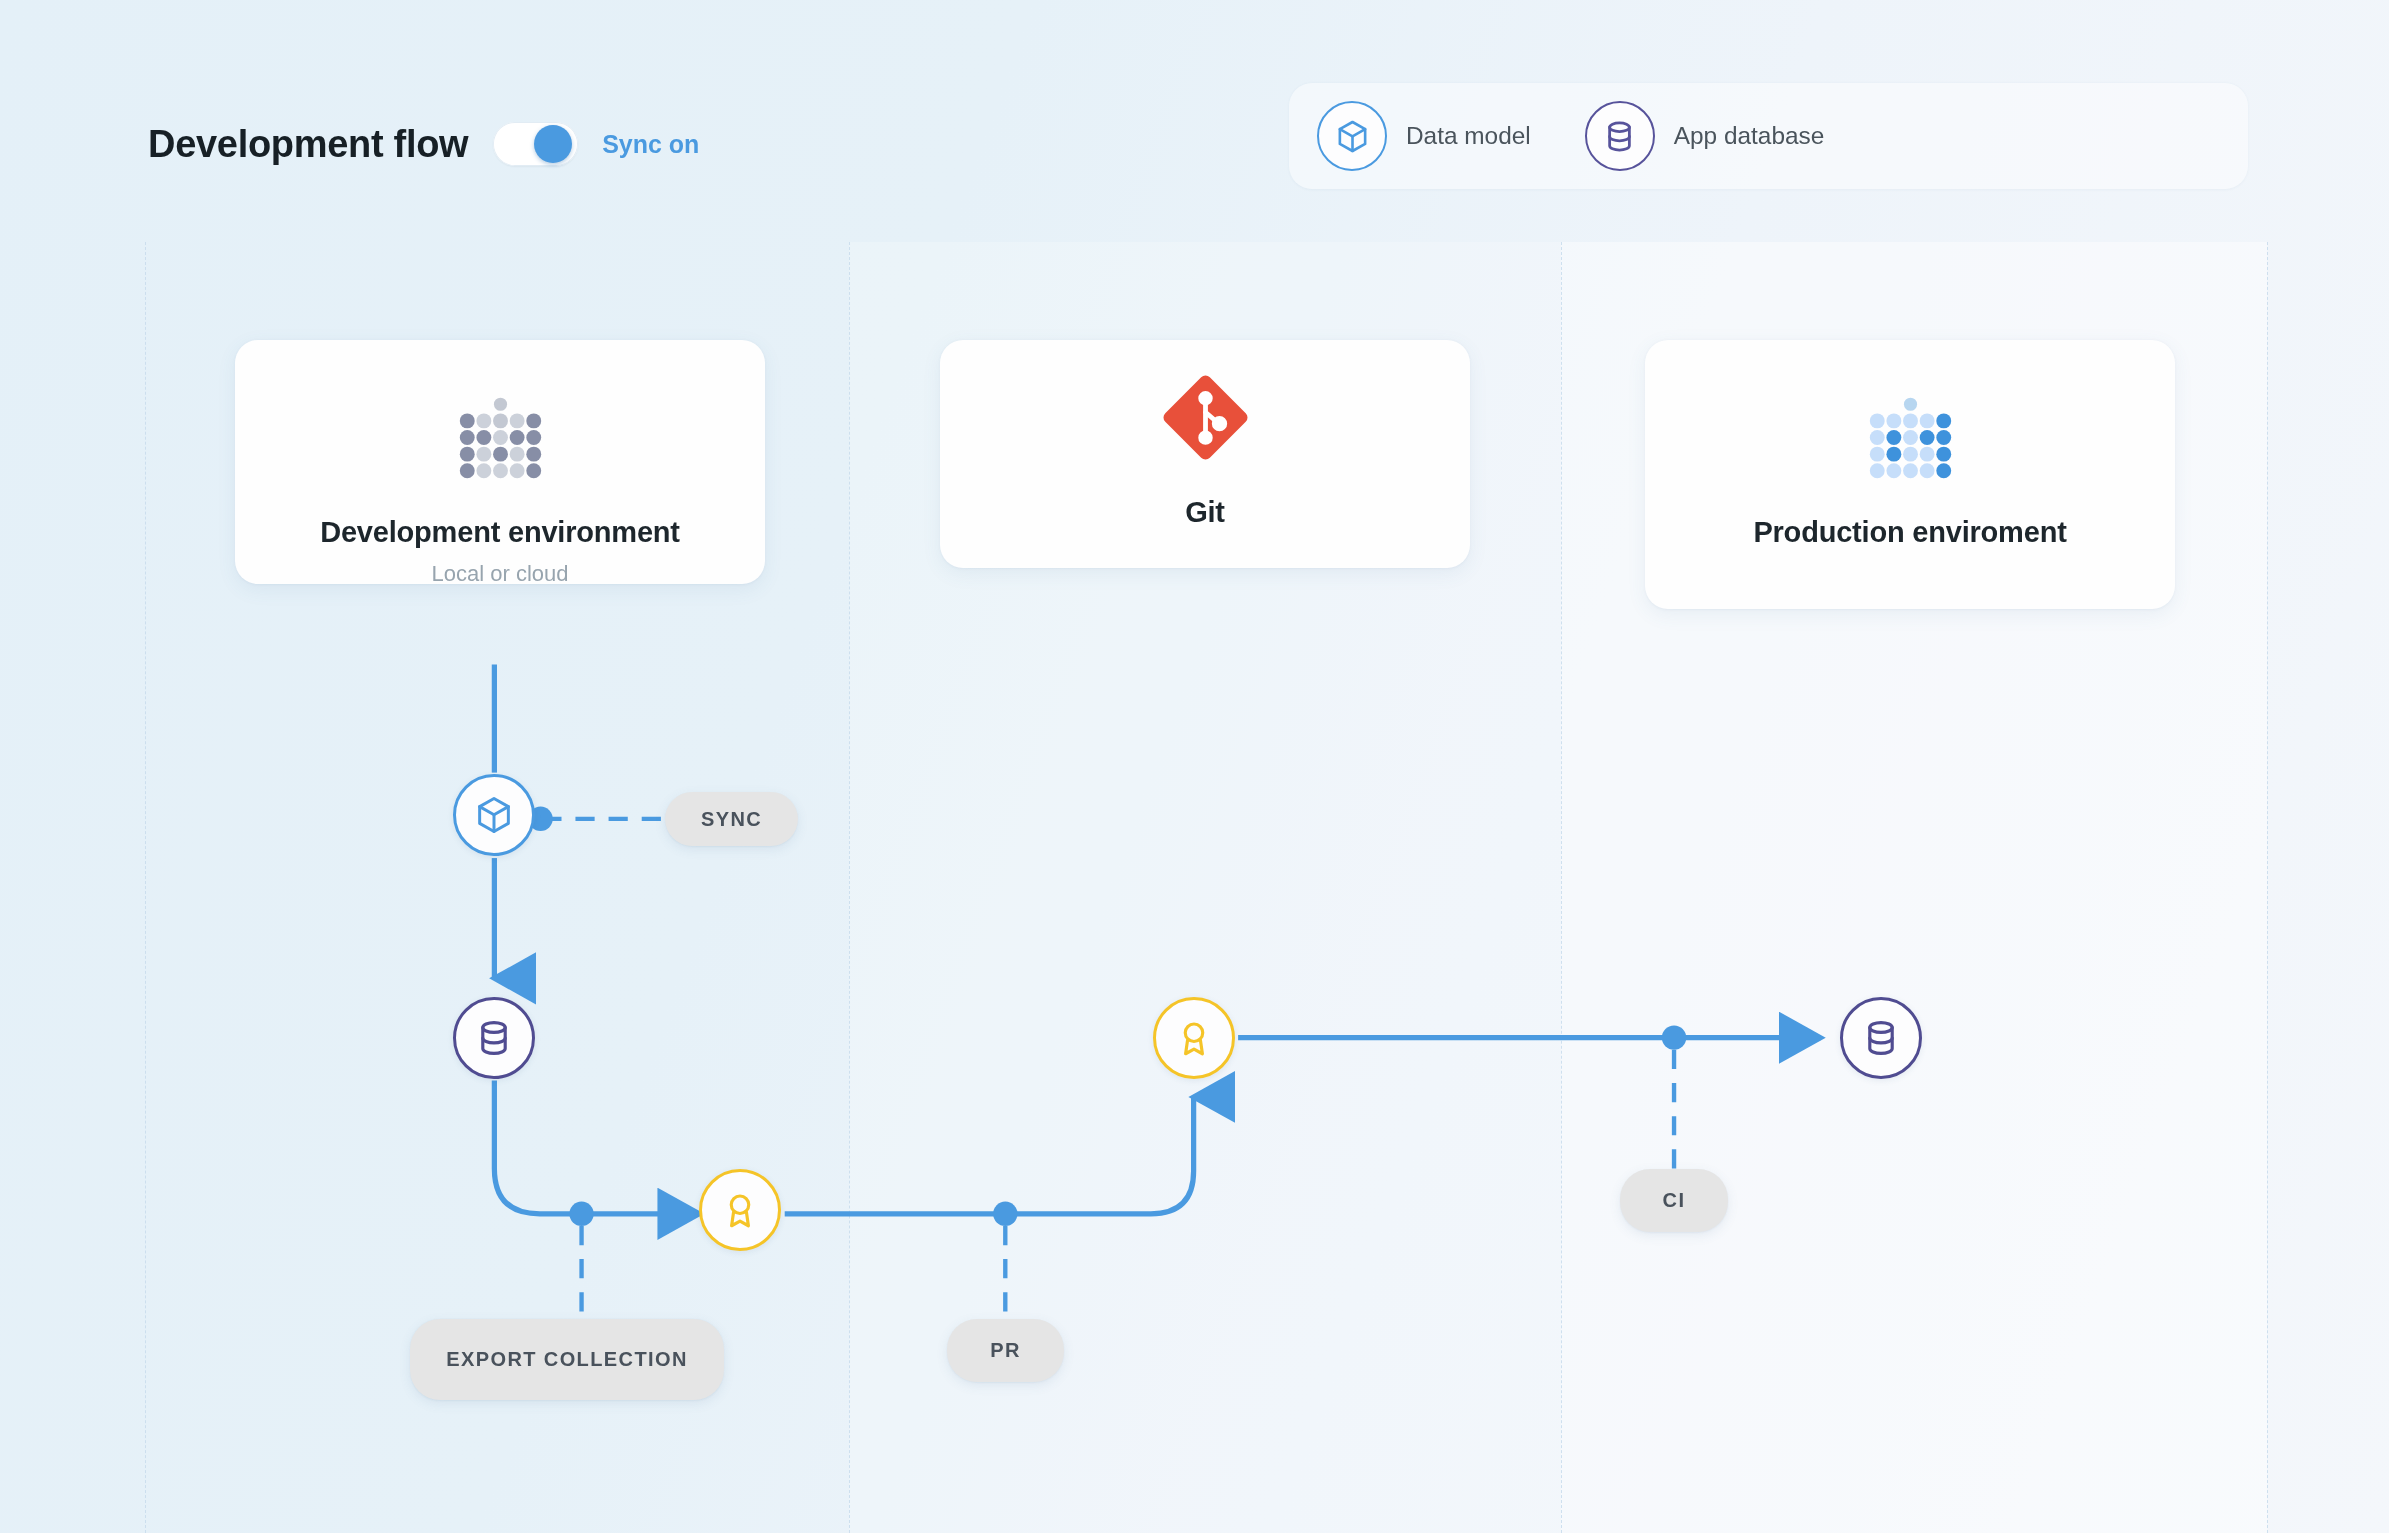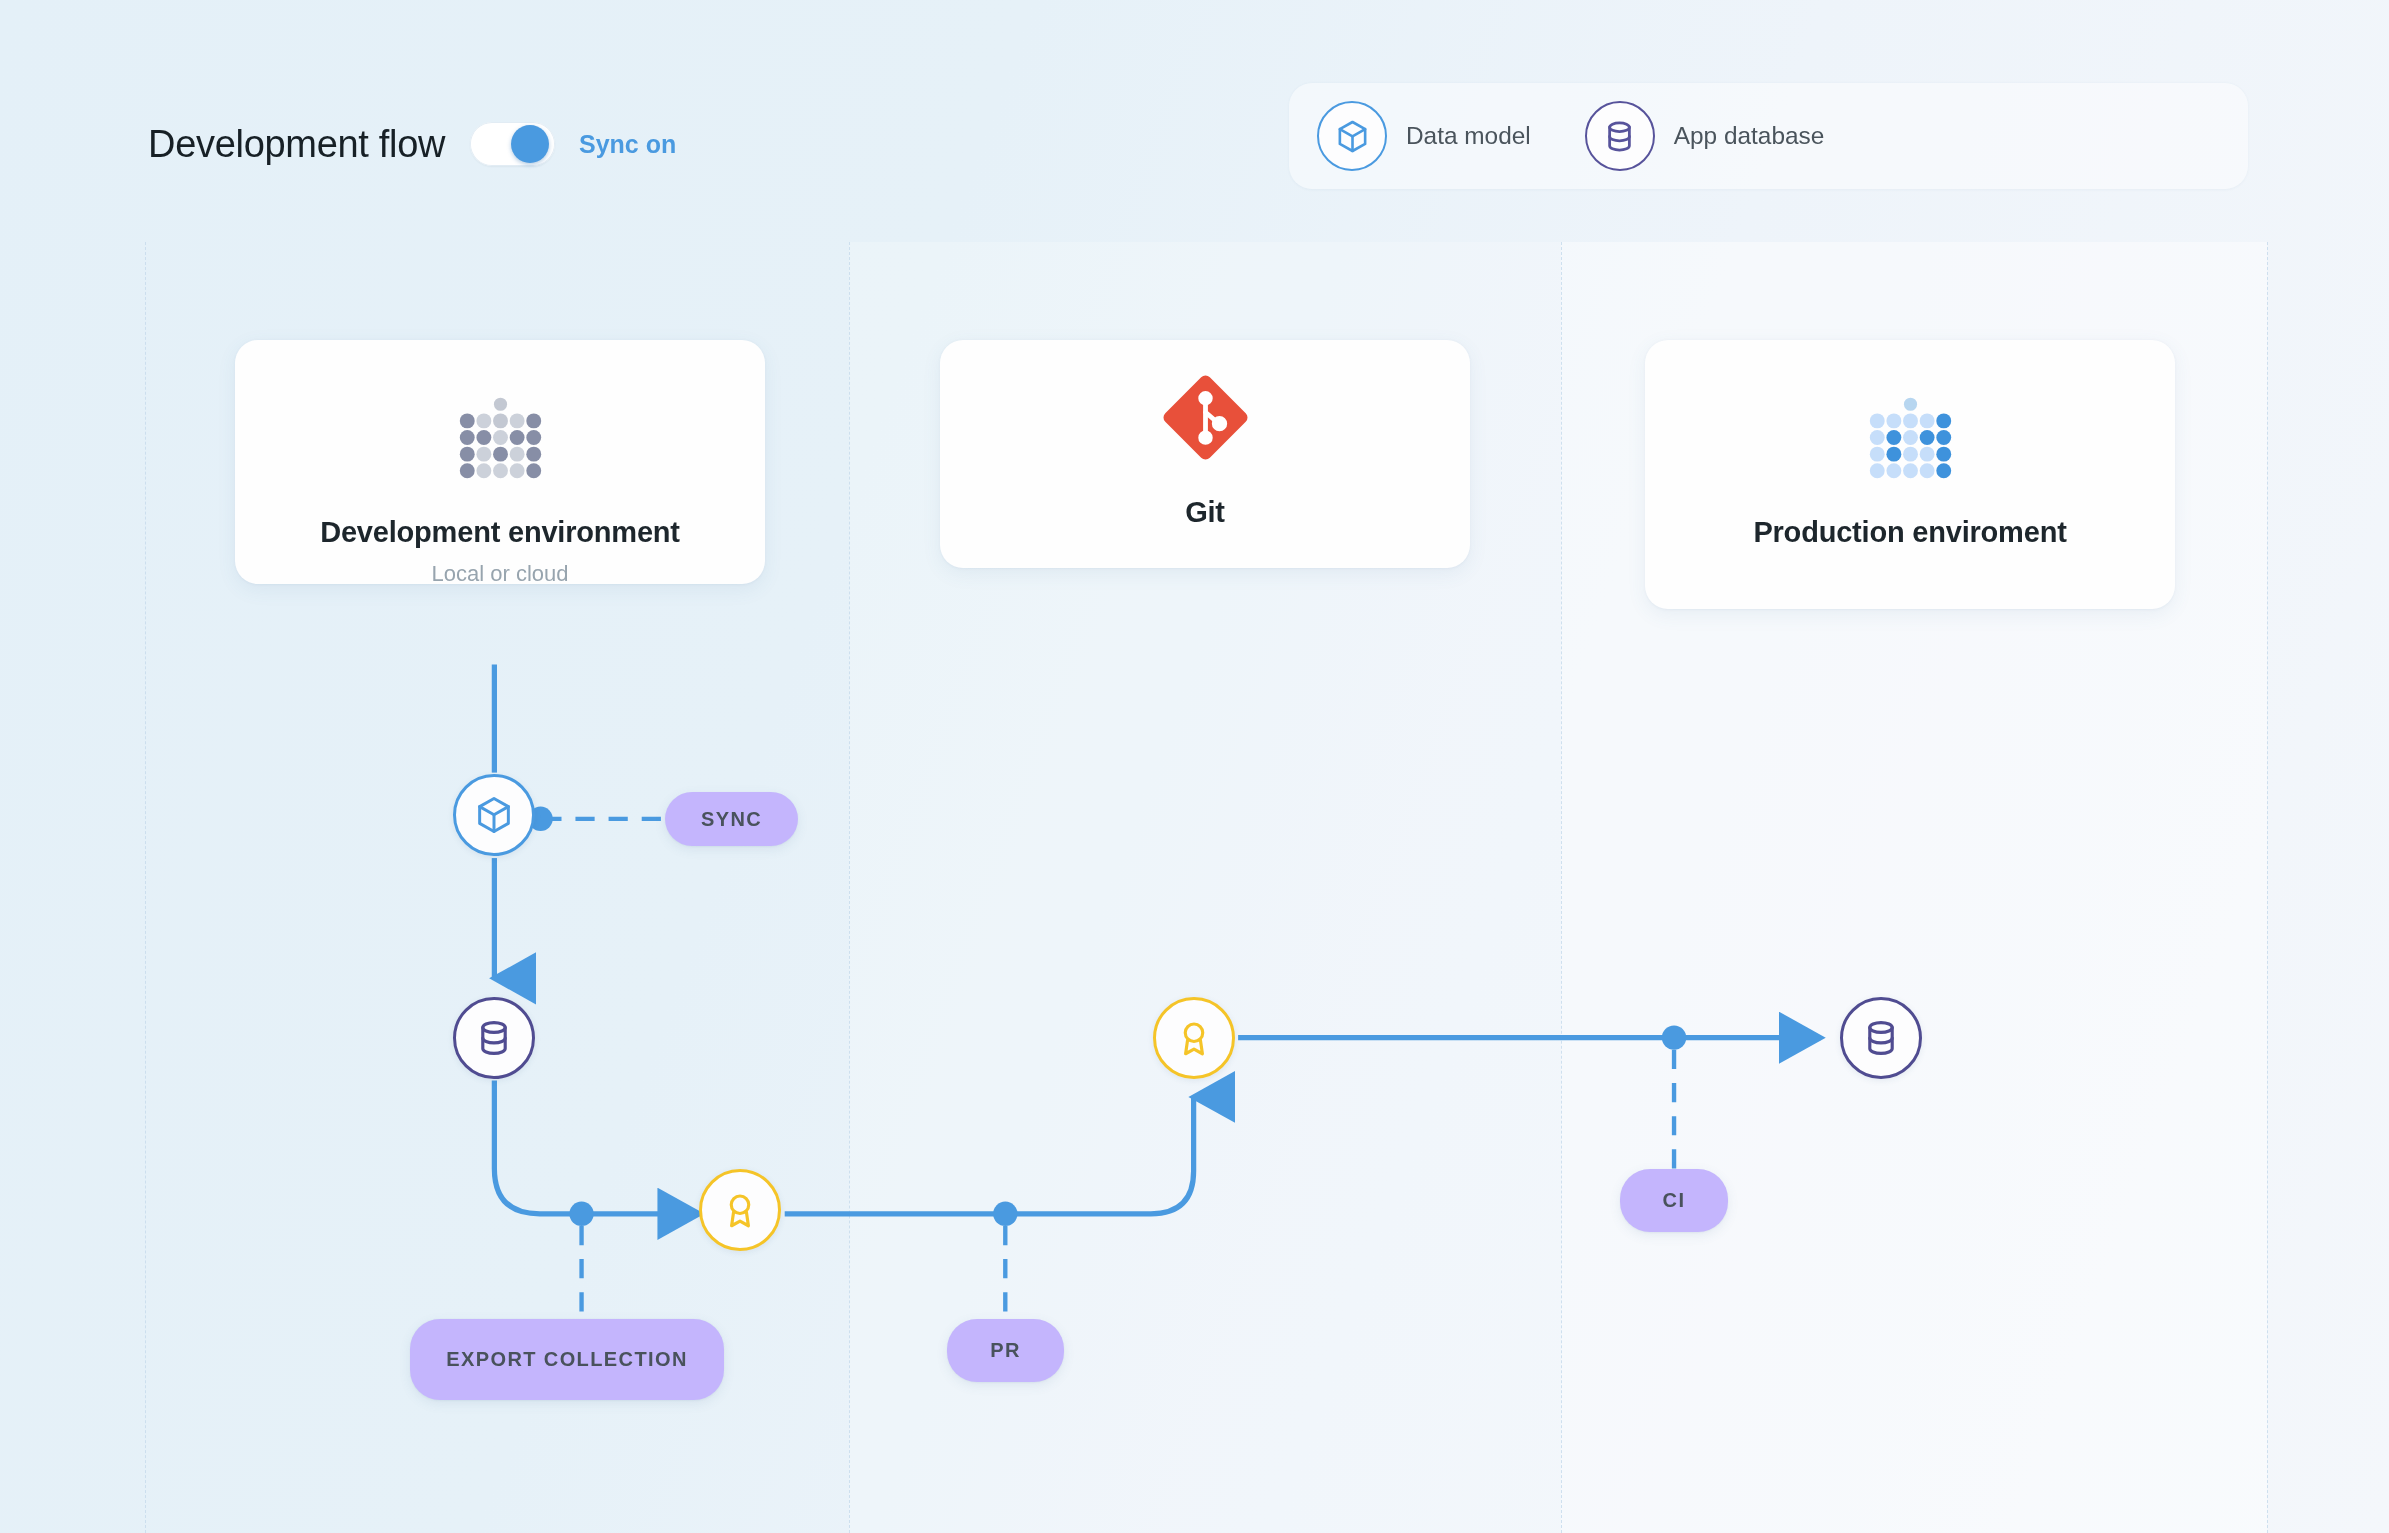--- a/index.html
+++ b/index.html
@@ -51,21 +51,21 @@
     position: absolute;
     left: 148px;
     top: 122px;
     display: flex;
     align-items: center;
     gap: 24.4px;
     z-index: 5;
   }
   #page-title {
     font-size: 38px;
-    font-weight: 400;
+    font-weight: 700;
     color: #172026;
     letter-spacing: -0.3px;
     white-space: nowrap;
   }
   .toggle {
     width: 85px;
     height: 44px;
     border-radius: 22px;
     background: #ffffff;
     box-shadow: inset 0 0 0 0.9px #e2ecf4, 0 0.9px 1.7px rgba(30,60,90,0.06);
@@ -183,21 +183,21 @@
 
   #node-sync-cube { left: 453px;  top: 774px;  width: 82px; height: 82px; }
   #node-dev-db    { left: 453px;  top: 997px; width: 82px; height: 82px; }
   #node-dev-coll  { left: 699px;  top: 1169px; width: 82px; height: 82px; }
   #node-git-coll  { left: 1153px; top: 997px; width: 82px; height: 82px; }
   #node-prod-db   { left: 1840px; top: 997px; width: 82px; height: 82px; }
 
   
   .pill {
     position: absolute;
-    background: #c4b5fd;
+    background: #e5e5e5;
     border-radius: 30px;
     box-shadow: 0 3.5px 12.2px rgba(70,110,150,0.10), 0 0.9px 1.7px rgba(70,110,150,0.07);
     display: flex; align-items: center; justify-content: center;
     font-size: 20px;
     font-weight: 600;
     letter-spacing: 1.4px;
     color: #49525c;
     z-index: 6;
     white-space: nowrap;
   }

